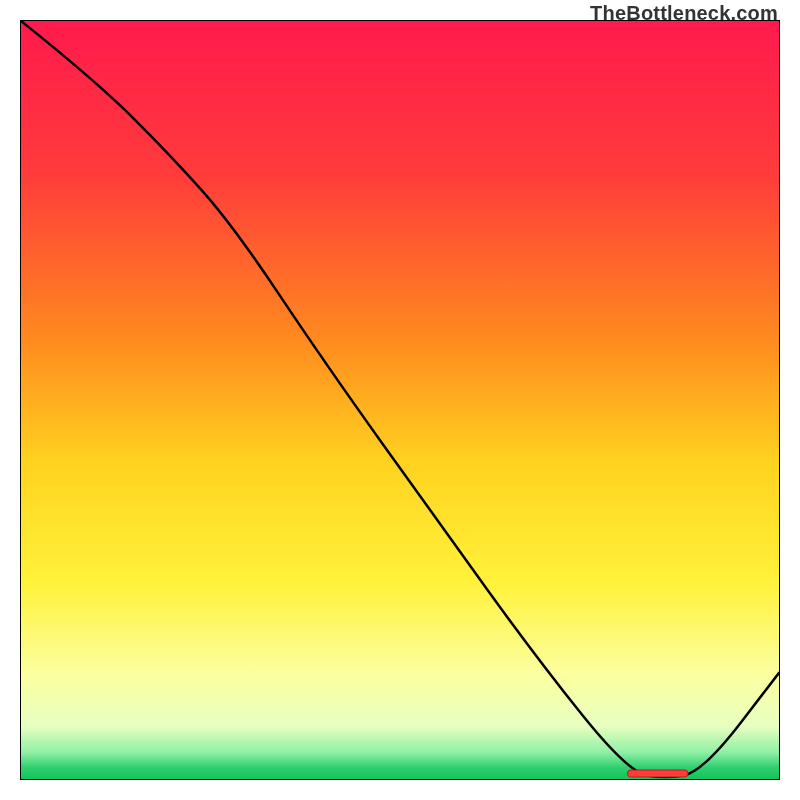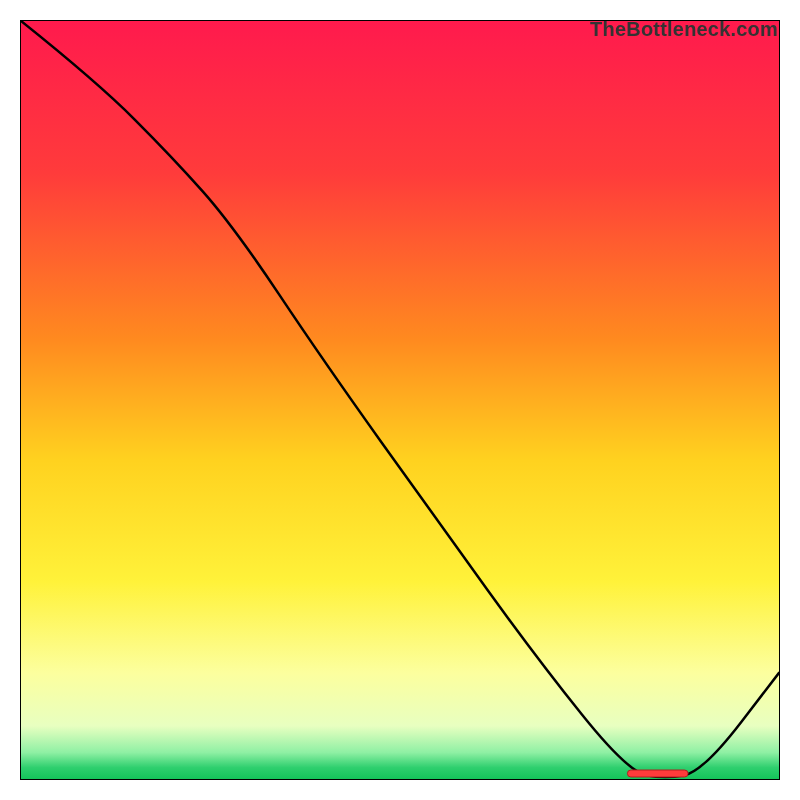--- a/index.html
+++ b/index.html
@@ -23,21 +23,20 @@
   }
   .watermark {
     position: absolute;
     top: 2px;
     right: 22px;
     font-size: 20px;
     font-weight: 600;
     color: #333333;
     letter-spacing: 0.2px;
     z-index: 10;
-    margin-top: 16px;
   }
   svg {
     display: block;
   }
 </style>
 </head>
 <body>
 
 <div class="watermark">TheBottleneck.com</div>
 

